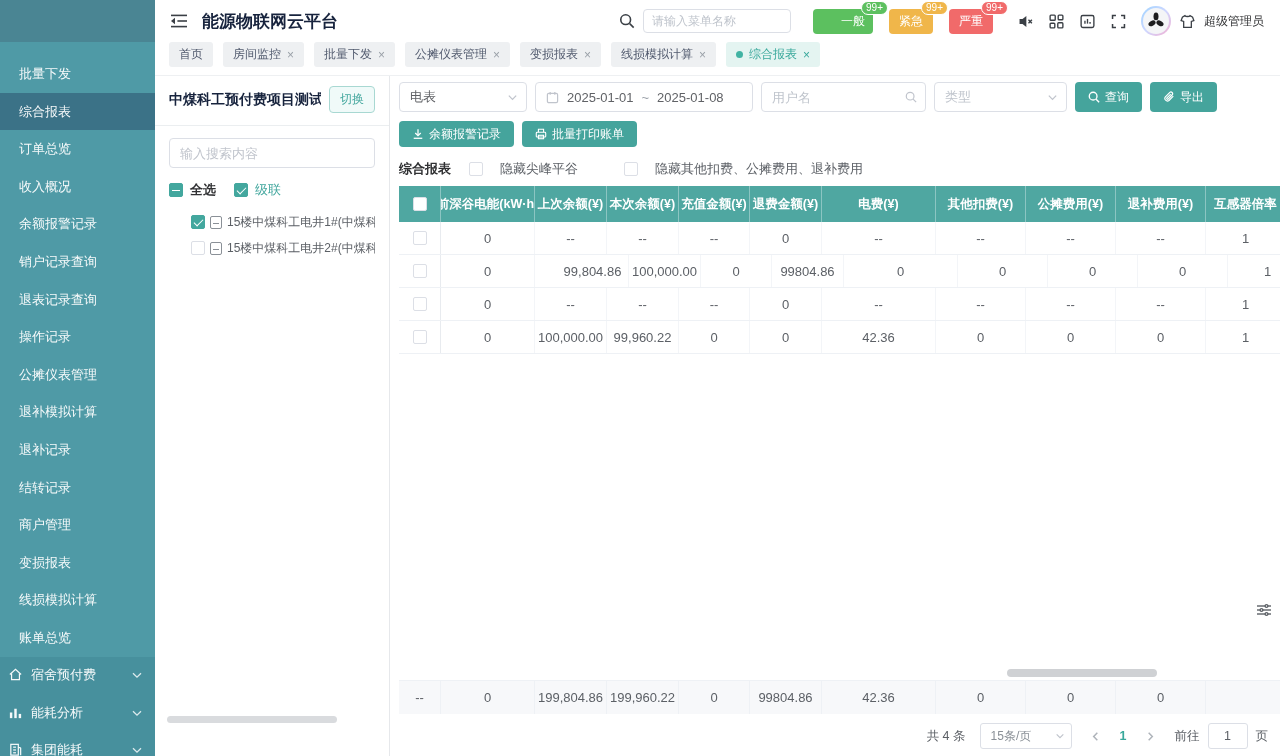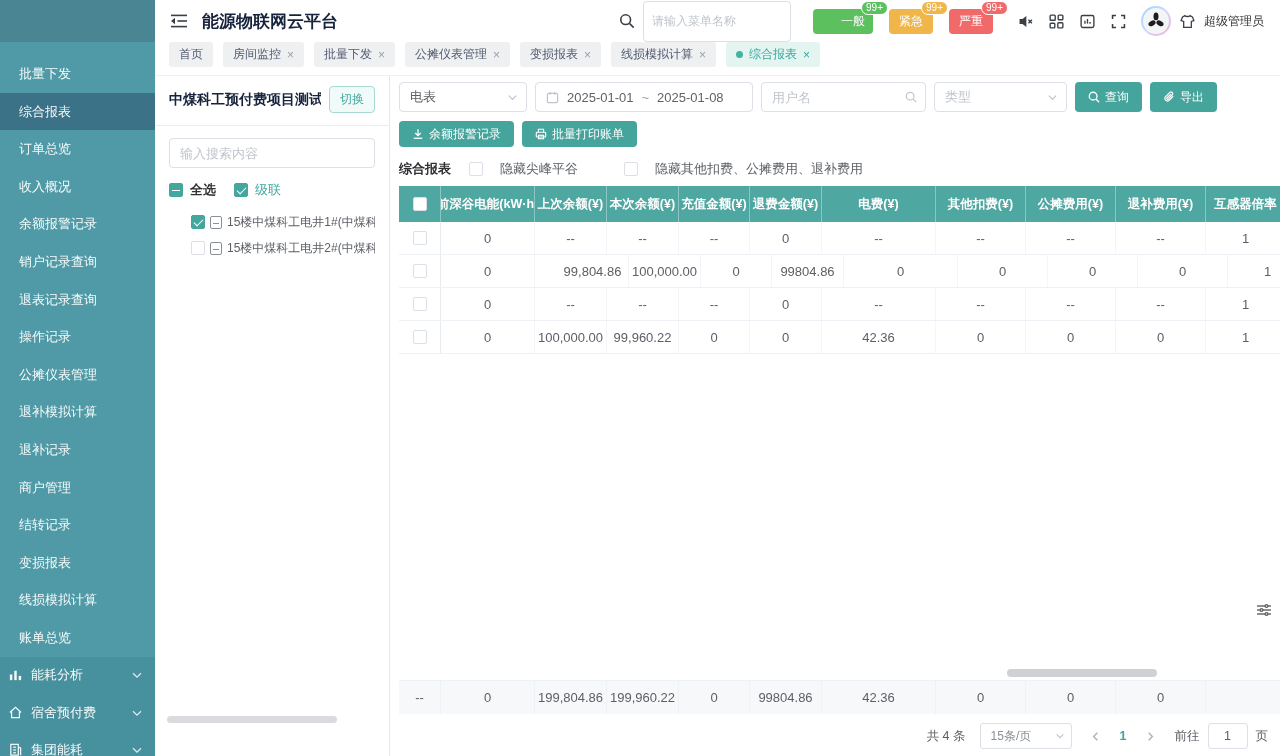--- a/index.html
+++ b/index.html
@@ -16,21 +16,21 @@
   .s-section .sec-icon { width:16px; height:16px; margin-right:7px; display:inline-flex; }
   .s-section .sec-label { flex:1; white-space:nowrap; overflow:hidden; }
   .s-section .sec-chev { width:12px; height:12px; opacity:.9; }
 
   
   .topbar { position:absolute; left:155px; top:0; right:0; height:42px; background:#fff; display:flex; align-items:center; padding:0 16px 0 14px; }
   .burger { width:20px; height:16px; cursor:pointer; flex:none; }
   .app-title { font-size:17px; font-weight:bold; color:#17233d; margin-left:13px; white-space:nowrap; }
   .top-right { margin-left:auto; display:flex; align-items:center; }
   .search-ico { width:16px; height:16px; margin-right:8px; cursor:pointer; }
-  .menu-search { width:148px; height:41px; border:1px solid #dcdfe6; border-radius:4px; font-size:12px; padding:0 8px; color:#606266; outline:none; }
+  .menu-search { width:148px; height:24px; border:1px solid #dcdfe6; border-radius:4px; font-size:12px; padding:0 8px; color:#606266; outline:none; }
   .menu-search::placeholder { color:#bfc4cc; }
   .badges { display:flex; align-items:flex-end; margin:0 10px 0 22px; gap:16px; }
   .badge-wrap { position:relative; }
   .badge { display:inline-block; min-width:44px; text-align:center; padding:4px 8px; border-radius:4px; color:#fff; font-size:12px; cursor:pointer; }
   .bubble { position:absolute; top:-8px; right:-15px; font-size:10px; color:#fff; border:1.5px solid #fff; border-radius:9px; padding:0px 4px; line-height:12px; }
   .tico { width:17px; height:17px; margin-left:14px; cursor:pointer; color:#3a3f45; }
   .avatar { width:30px; height:30px; border-radius:50%; margin-left:14px; padding:2px; background:linear-gradient(135deg,#9fd4ff,#cfd7ff,#f3aed0); cursor:pointer; flex:none; }
   .avatar-inner { width:100%; height:100%; border-radius:50%; background:#f4f5f7; display:flex; align-items:center; justify-content:center; }
   .role { font-size:12px; color:#303133; margin-left:8px; white-space:nowrap; cursor:pointer; }
 
@@ -118,48 +118,48 @@
         <div class="s-item active">综合报表</div>
         <div class="s-item">订单总览</div>
         <div class="s-item">收入概况</div>
         <div class="s-item">余额报警记录</div>
         <div class="s-item">销户记录查询</div>
         <div class="s-item">退表记录查询</div>
         <div class="s-item">操作记录</div>
         <div class="s-item">公摊仪表管理</div>
         <div class="s-item">退补模拟计算</div>
         <div class="s-item">退补记录</div>
+        <div class="s-item">结转记录</div>
         <div class="s-item">商户管理</div>
-        <div class="s-item">结转记录</div>
         <div class="s-item">变损报表</div>
         <div class="s-item">线损模拟计算</div>
         <div class="s-item">账单总览</div>
       </nav>
     <div id="sidebar-sections">
         <div class="s-section">
           <span class="sec-icon">
+            <svg width="15" height="15" viewBox="0 0 16 16" fill="none" stroke="#fff" stroke-width="1.3" opacity=".95">
+              <path d="M2 8 L8 2.5 L14 8"></path>
+              <path d="M3.8 7 V13.5 H12.2 V7"></path>
+            </svg>
+          </span>
+          <span class="sec-label">宿舍预付费</span>
+          <span class="sec-chev"><svg width="12" height="12" viewBox="0 0 12 12" fill="none" stroke="#fff" stroke-width="1.3" opacity=".9">
+              <path d="M2 4.2 L6 8.2 L10 4.2"></path>
+            </svg></span>
+        </div>
+        <div class="s-section">
+          <span class="sec-icon">
             <svg width="15" height="15" viewBox="0 0 16 16" fill="#fff" opacity=".95">
               <rect x="2" y="8" width="2.6" height="6"></rect>
               <rect x="6.7" y="4" width="2.6" height="10"></rect>
               <rect x="11.4" y="9.5" width="2.6" height="4.5"></rect>
             </svg>
           </span>
           <span class="sec-label">能耗分析</span>
-          <span class="sec-chev"><svg width="12" height="12" viewBox="0 0 12 12" fill="none" stroke="#fff" stroke-width="1.3" opacity=".9">
-              <path d="M2 4.2 L6 8.2 L10 4.2"></path>
-            </svg></span>
-        </div>
-        <div class="s-section">
-          <span class="sec-icon">
-            <svg width="15" height="15" viewBox="0 0 16 16" fill="none" stroke="#fff" stroke-width="1.3" opacity=".95">
-              <path d="M2 8 L8 2.5 L14 8"></path>
-              <path d="M3.8 7 V13.5 H12.2 V7"></path>
-            </svg>
-          </span>
-          <span class="sec-label">宿舍预付费</span>
           <span class="sec-chev"><svg width="12" height="12" viewBox="0 0 12 12" fill="none" stroke="#fff" stroke-width="1.3" opacity=".9">
               <path d="M2 4.2 L6 8.2 L10 4.2"></path>
             </svg></span>
         </div>
         <div class="s-section">
           <span class="sec-icon">
             <svg width="15" height="15" viewBox="0 0 16 16" fill="none" stroke="#fff" stroke-width="1.3" opacity=".95">
               <rect x="3" y="2.5" width="8" height="11.5"></rect>
               <line x1="11" y1="6" x2="13.5" y2="6"></line>
               <line x1="13.5" y1="6" x2="13.5" y2="14"></line>

